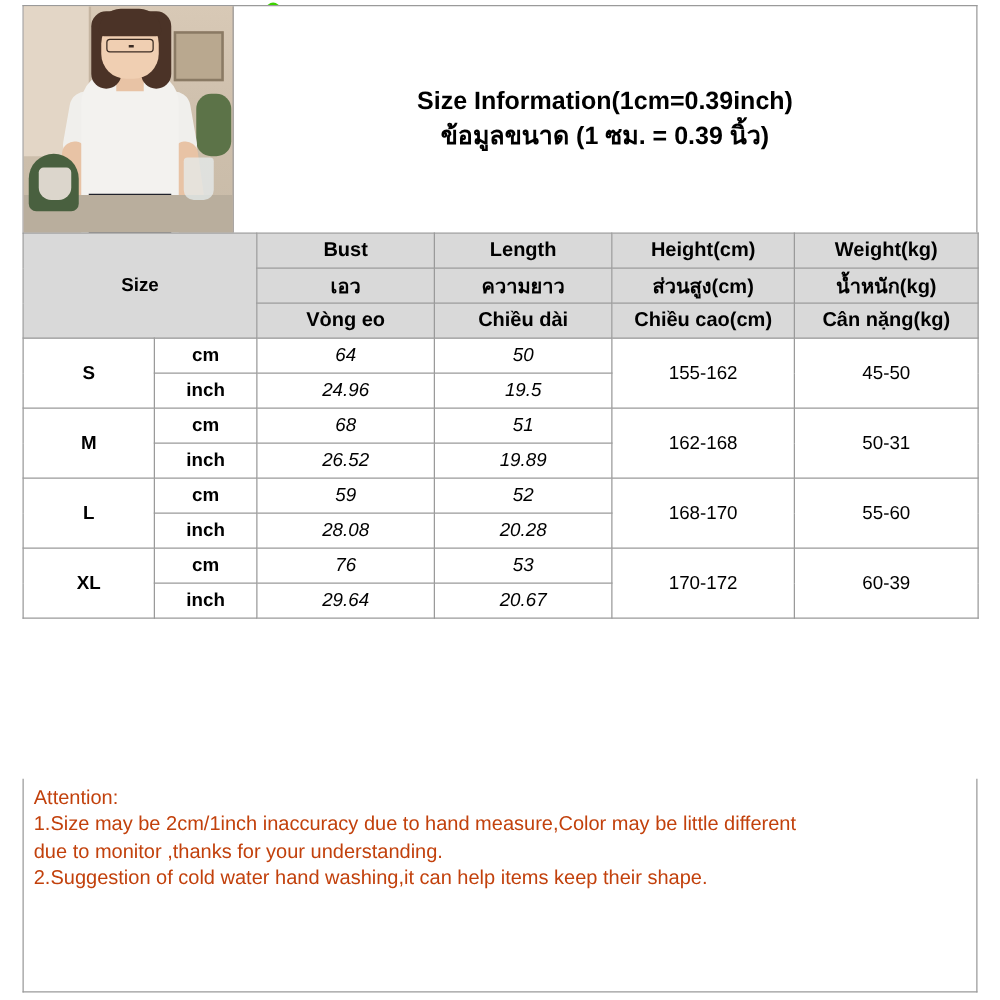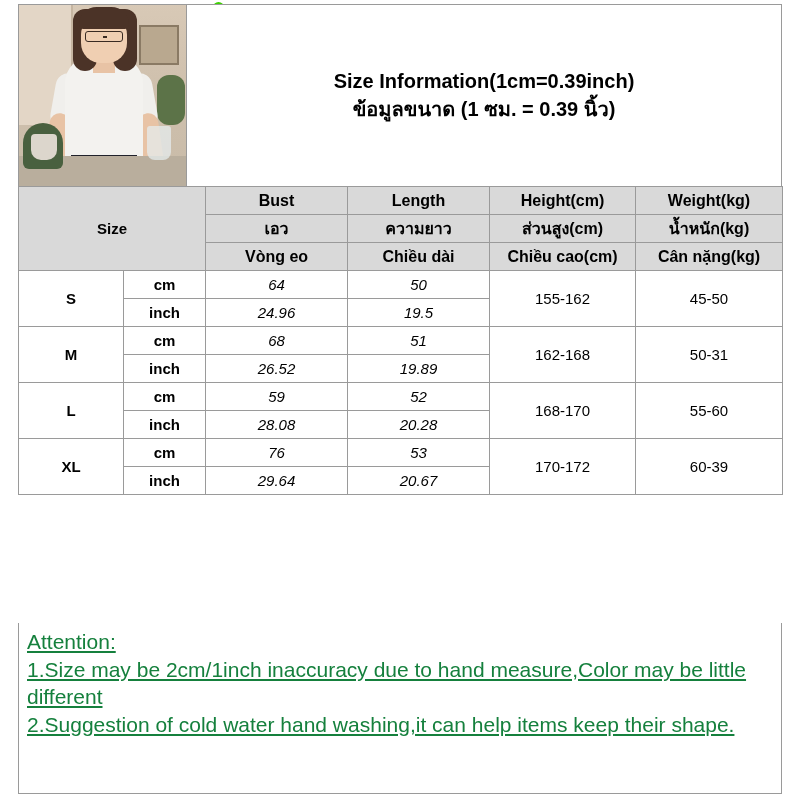--- a/index.html
+++ b/index.html
@@ -189,24 +189,23 @@
     left: 18px; top: 623px;
     width: 764px;
     height: 171px;
     border: 1px solid #9a9a9a;
     border-top: none;
     padding: 6px 8px 0 8px;
     background: #ffffff;
   }
   .attention p {
     margin: 0 0 1px 0;
-    font-size: 21px;
+    font-size: 16px;
     line-height: 1.28;
-    color: #15803d;
-    text-decoration: underline;
+    color: #c2410c;
   }
 
   .green-dot {
     position: absolute;
     left: 213px; top: 2px;
     width: 11px; height: 11px;
     border-radius: 50%;
     background: #3cd200;
   }
 </style>
@@ -331,16 +330,17 @@
         <td class="unit-cell">inch</td>
         <td class="num">29.64</td>
         <td class="num">20.67</td>
       </tr>
     </tbody>
   </table>
 
   <div class="attention">
     <p>Attention:</p>
     <p>1.Size may be 2cm/1inch inaccuracy due to hand measure,Color may be little different</p>
+    <p>due to monitor ,thanks for your understanding.</p>
     <p>2.Suggestion of cold water hand washing,it can help items keep their shape.</p>
   </div>
 
 </div>
 
 </body></html>

